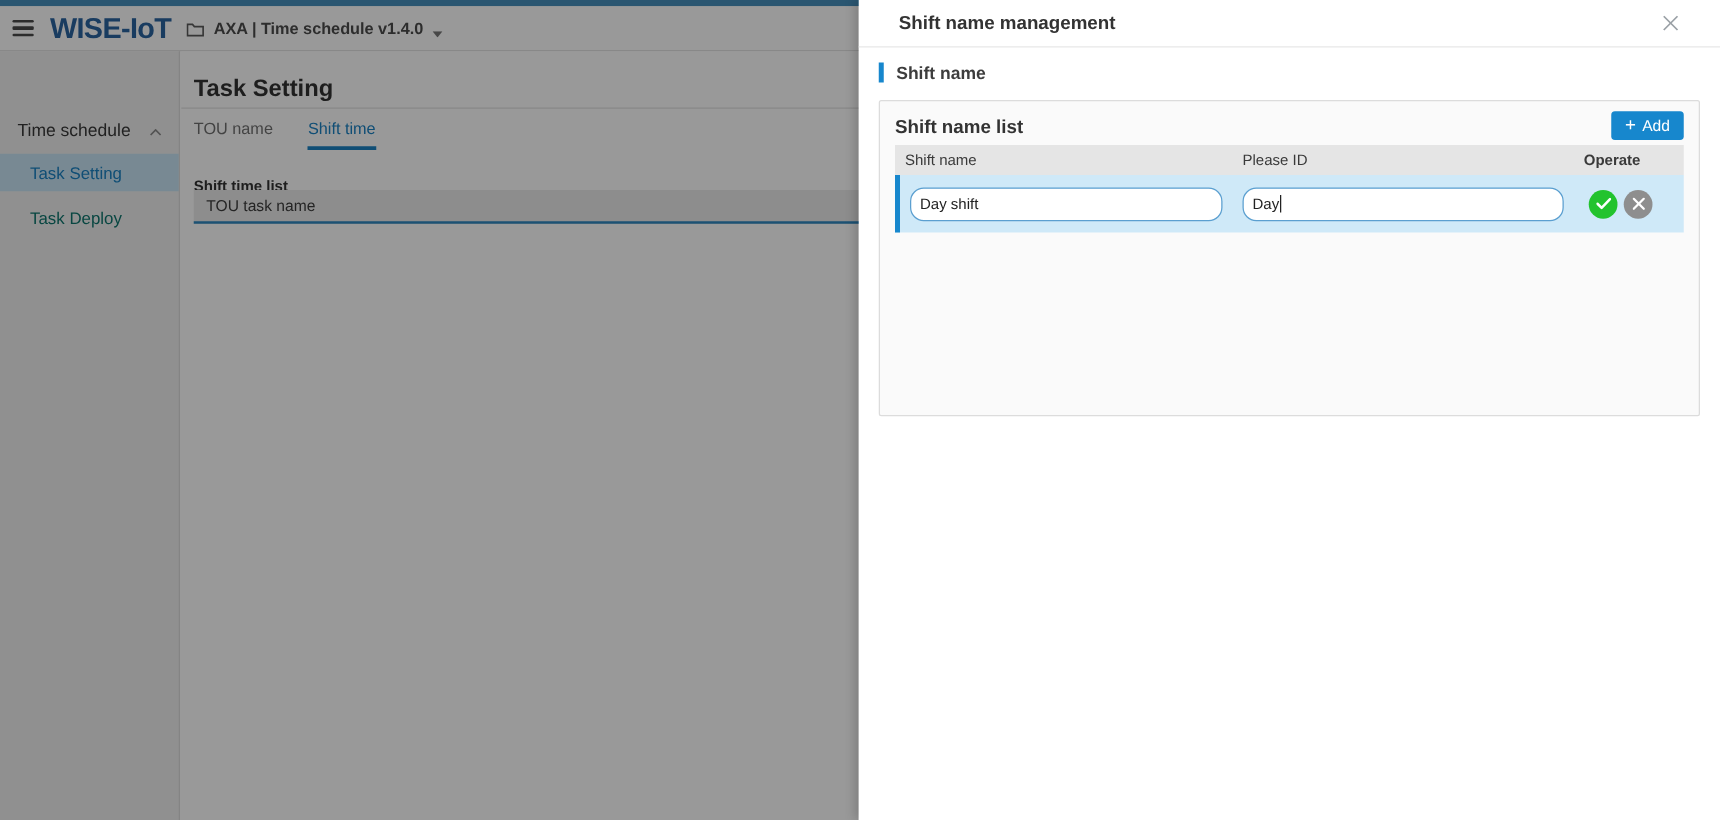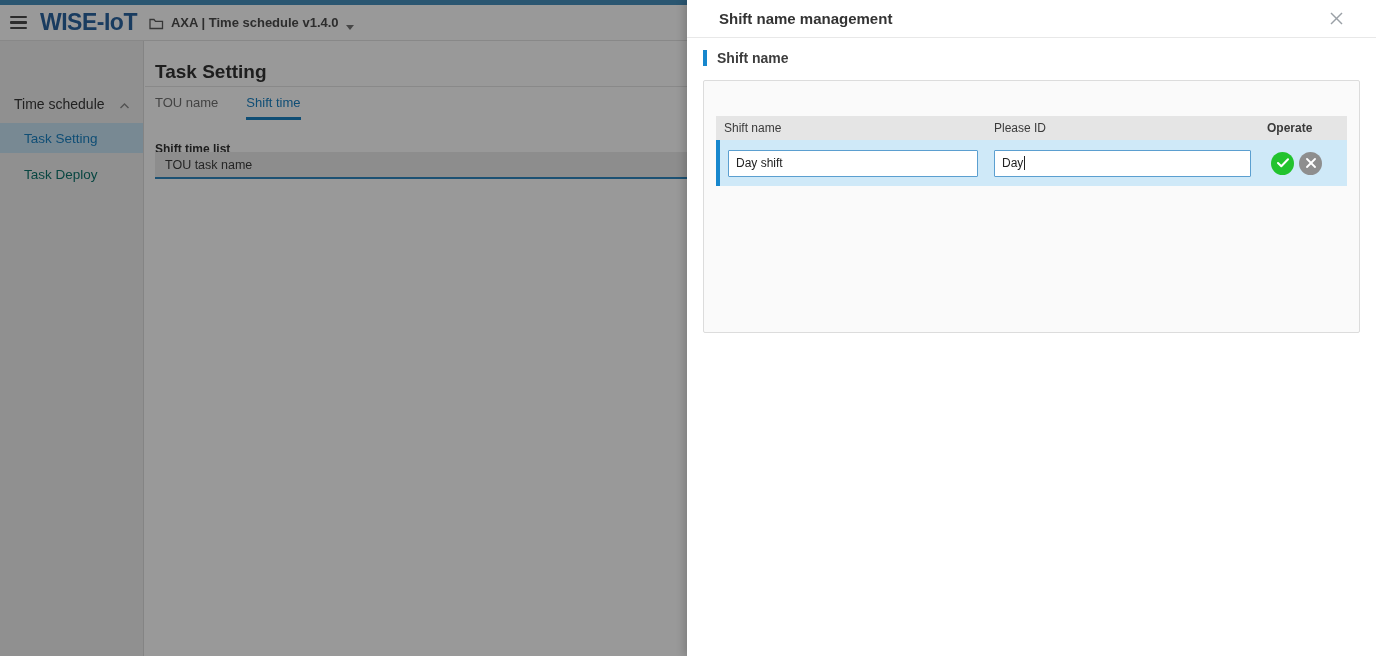--- a/index.html
+++ b/index.html
@@ -71,21 +71,21 @@
 
   .tbl { position:absolute; top:35px; left:12px; right:12px; }
   .thead { display:flex; height:24px; background:#e5e5e5; align-items:center;
            font-size:12px; color:#3a3a3a; }
   .th { padding:0 8px; }
   .c1 { width:270px; } .c2 { width:273px; } .c3 { flex:1;font-weight:bold; }
   .trow { display:flex; height:46px; background:#cfe9f8; border-left:4px solid #1787cd;
           align-items:center; }
   .cell { padding:0 8px; }
   .trow .c1 { width:266px; } 
-  .fld { width:100%; height:27px; background:#fff; border:1px solid #5b9fd0; border-radius:1px;
+  .fld { width:100%; height:27px; background:#fff; border:1px solid #5b9fd0; border-radius:11px;
          font-size:12px; color:#222; padding:0 7px; font-family:"Liberation Sans", sans-serif;
          display:flex; align-items:center; }
   input.fld { display:inline-block; line-height:25px; }
   .cursor { display:inline-block; width:1px; height:14px; background:#222; margin-left:1px; }
   .ops { display:flex; gap:5px; align-items:center; padding-left:12px; }
   .round-btn { width:23px; height:23px; border-radius:50%; border:none; display:flex;
                align-items:center; justify-content:center; cursor:pointer; }
   .round-btn.ok { background:#22c32e; }
   .round-btn.cancel { background:#8e8e8e; }
 </style>
@@ -167,20 +167,27 @@
         </svg>
       </div>
     </div>
 
     <div class="drawer-section">
       <div class="section-bar"></div>
       <div class="section-label">Shift name</div>
     </div>
 
     <div class="card">
+      <div class="card-head">
+        <div class="card-title">Shift name list</div>
+        <button class="add-btn">
+          <span class="plus">+</span>
+          <span>Add</span>
+        </button>
+      </div>
 
       <div class="tbl">
         <div class="thead">
           <div class="th c1">Shift name</div>
           <div class="th c2">Please ID</div>
           <div class="th c3">Operate</div>
         </div>
 
         <div class="trow">
           <div class="cell c1">

